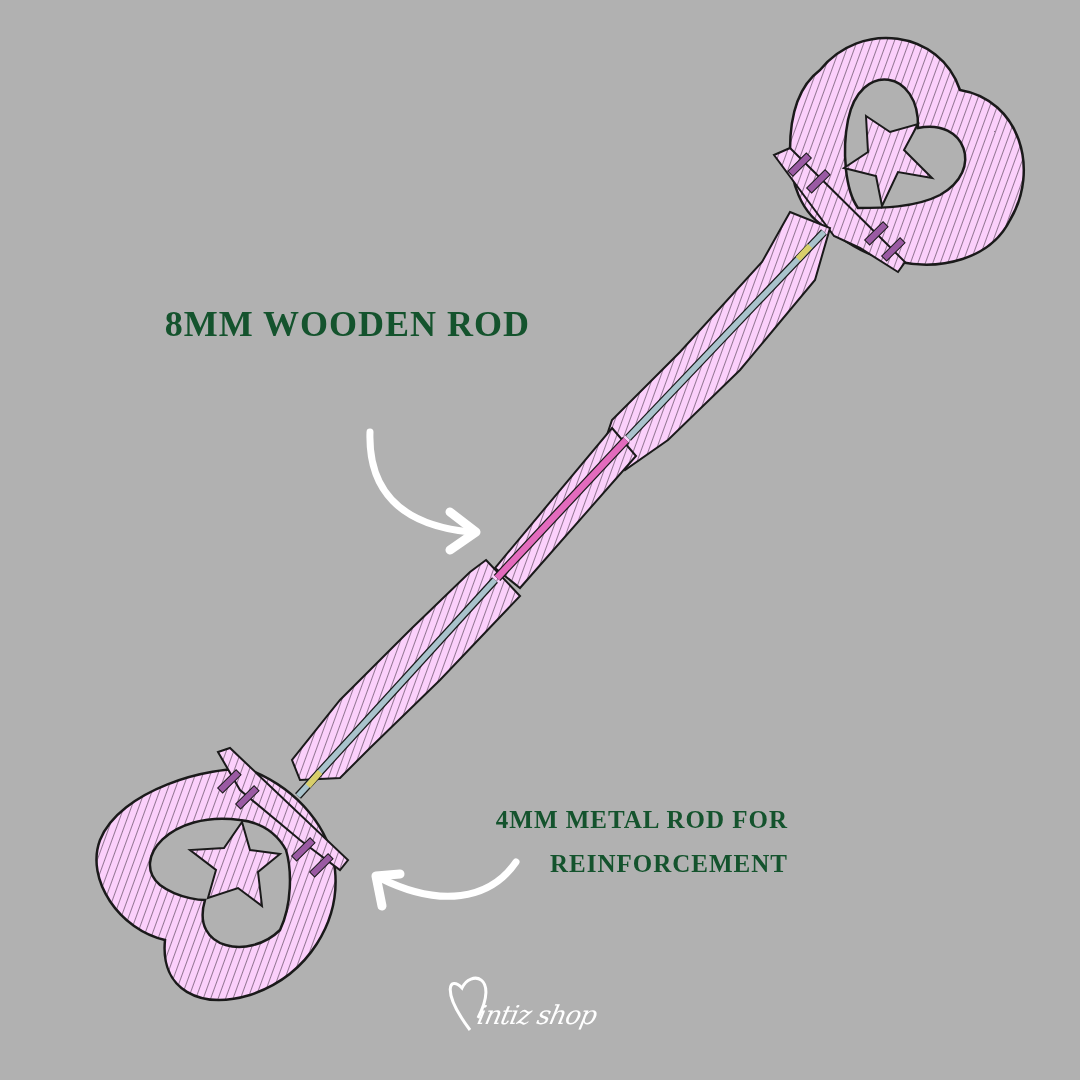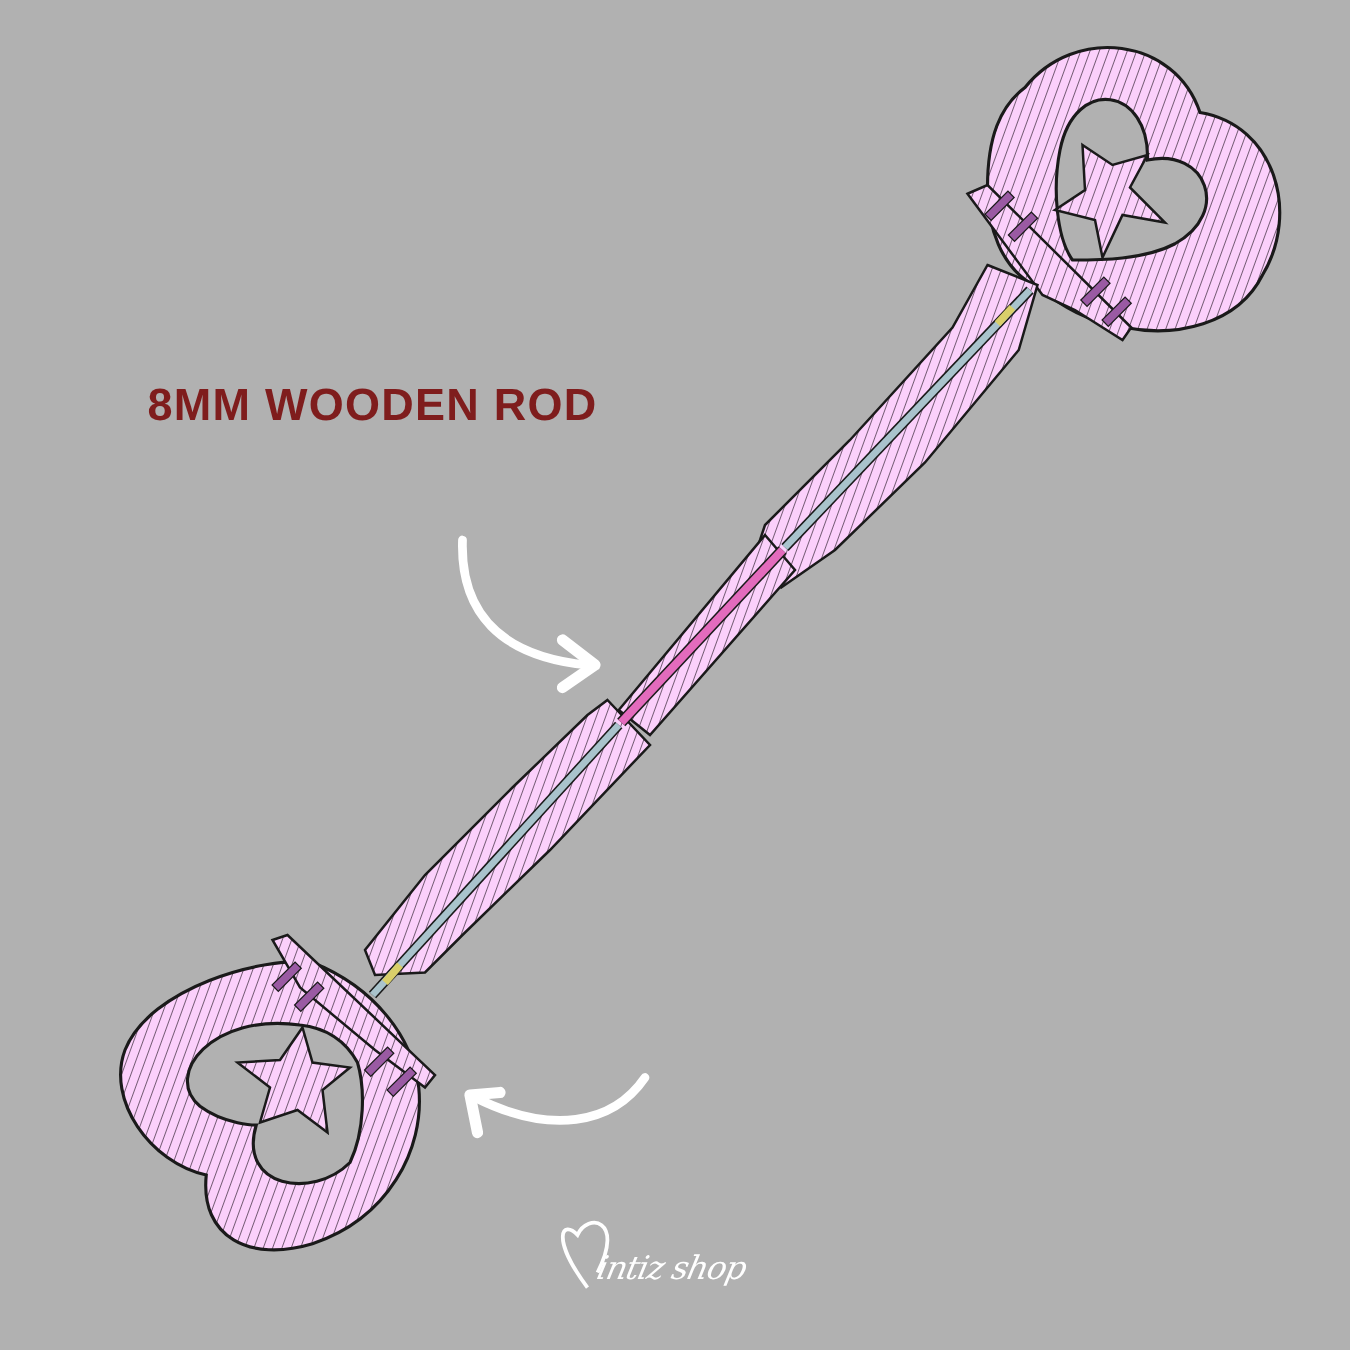--- a/index.html
+++ b/index.html
@@ -4,22 +4,22 @@
   <style>
     html, body { margin: 0; padding: 0; }
     body {
       width: 1080px; height: 1080px; overflow: hidden;
       background: #b1b1b1;
       font-family: "DejaVu Sans", sans-serif;
       position: relative;
     }
     .stage { position: absolute; left: 0; top: 0; width: 1080px; height: 1080px; }
     .label {
-      position: absolute; color: #7f1d1d; text-align: left;
-      font-family: Liberation Sans, sans-serif; font-weight: bold;
+      position: absolute; color: #14532d; text-align: right;
+      font-family: Liberation Serif, serif; font-weight: bold;
       letter-spacing: 1px; text-transform: uppercase; white-space: nowrap;
     }
     .label-wood { left: 118px; top: 296px; width: 412px; font-size: 36px; line-height: 56px; }
     .label-metal { left: 478px; top: 798px; width: 310px; font-size: 25px; line-height: 44px; }
     .logo {
       position: absolute; left: 448px; top: 978px; width: 190px; height: 80px;
     }
     .logo-text {
       position: absolute; left: 30px; top: 22px; color: #ffffff;
       font-family: "DejaVu Serif", serif; font-style: italic; font-size: 26px;
@@ -95,17 +95,21 @@
       <path d="M 400 874 L 376 876 L 382 906" fill="none" stroke="#ffffff" stroke-width="9" stroke-linecap="round" stroke-linejoin="round"></path>
     </g>
 
     <path d="M 470 1030 C 440 990, 450 975, 462 988 C 470 970, 500 975, 478 1018" fill="none" stroke="#ffffff" stroke-width="3"></path>
   </svg>
 
   <div class="label label-wood">
     <div>8mm wooden rod</div>
   </div>
 
+  <div class="label label-metal">
+    <div>4mm metal rod for</div>
+    <div>reinforcement</div>
+  </div>
 
   <div class="logo">
     <span class="logo-text">intiz shop</span>
   </div>
 </div>
 
 </body></html>

